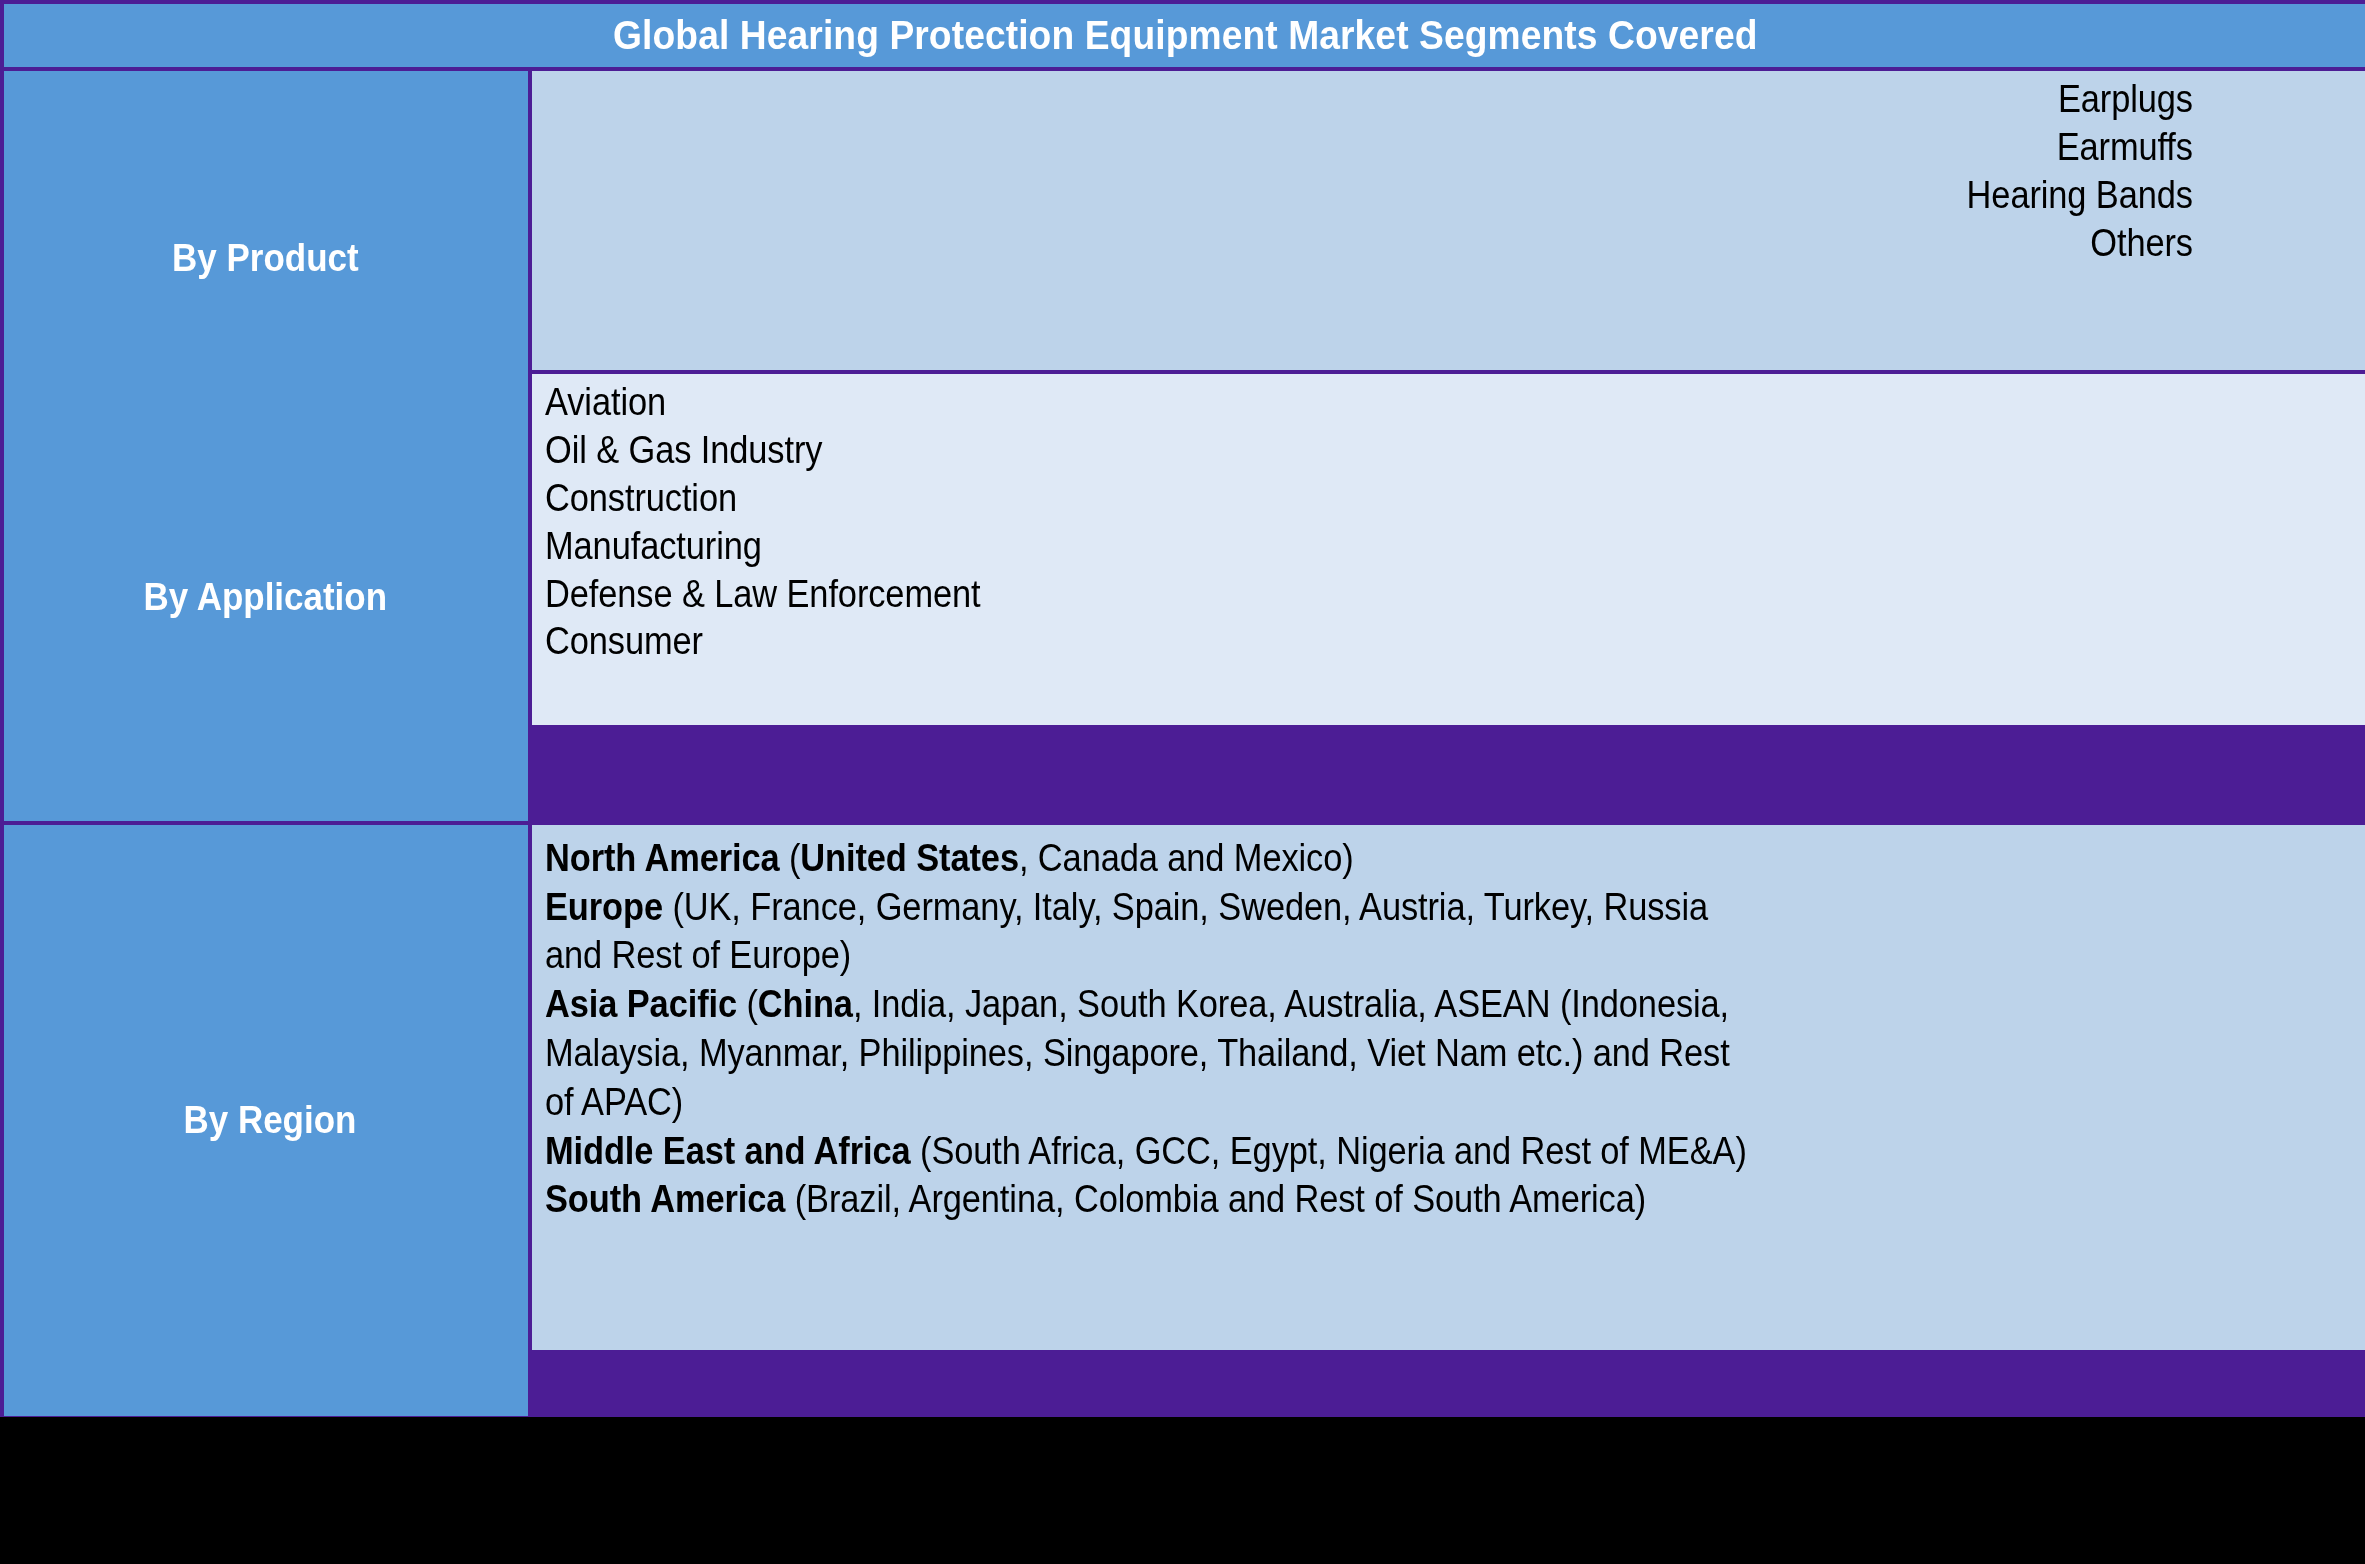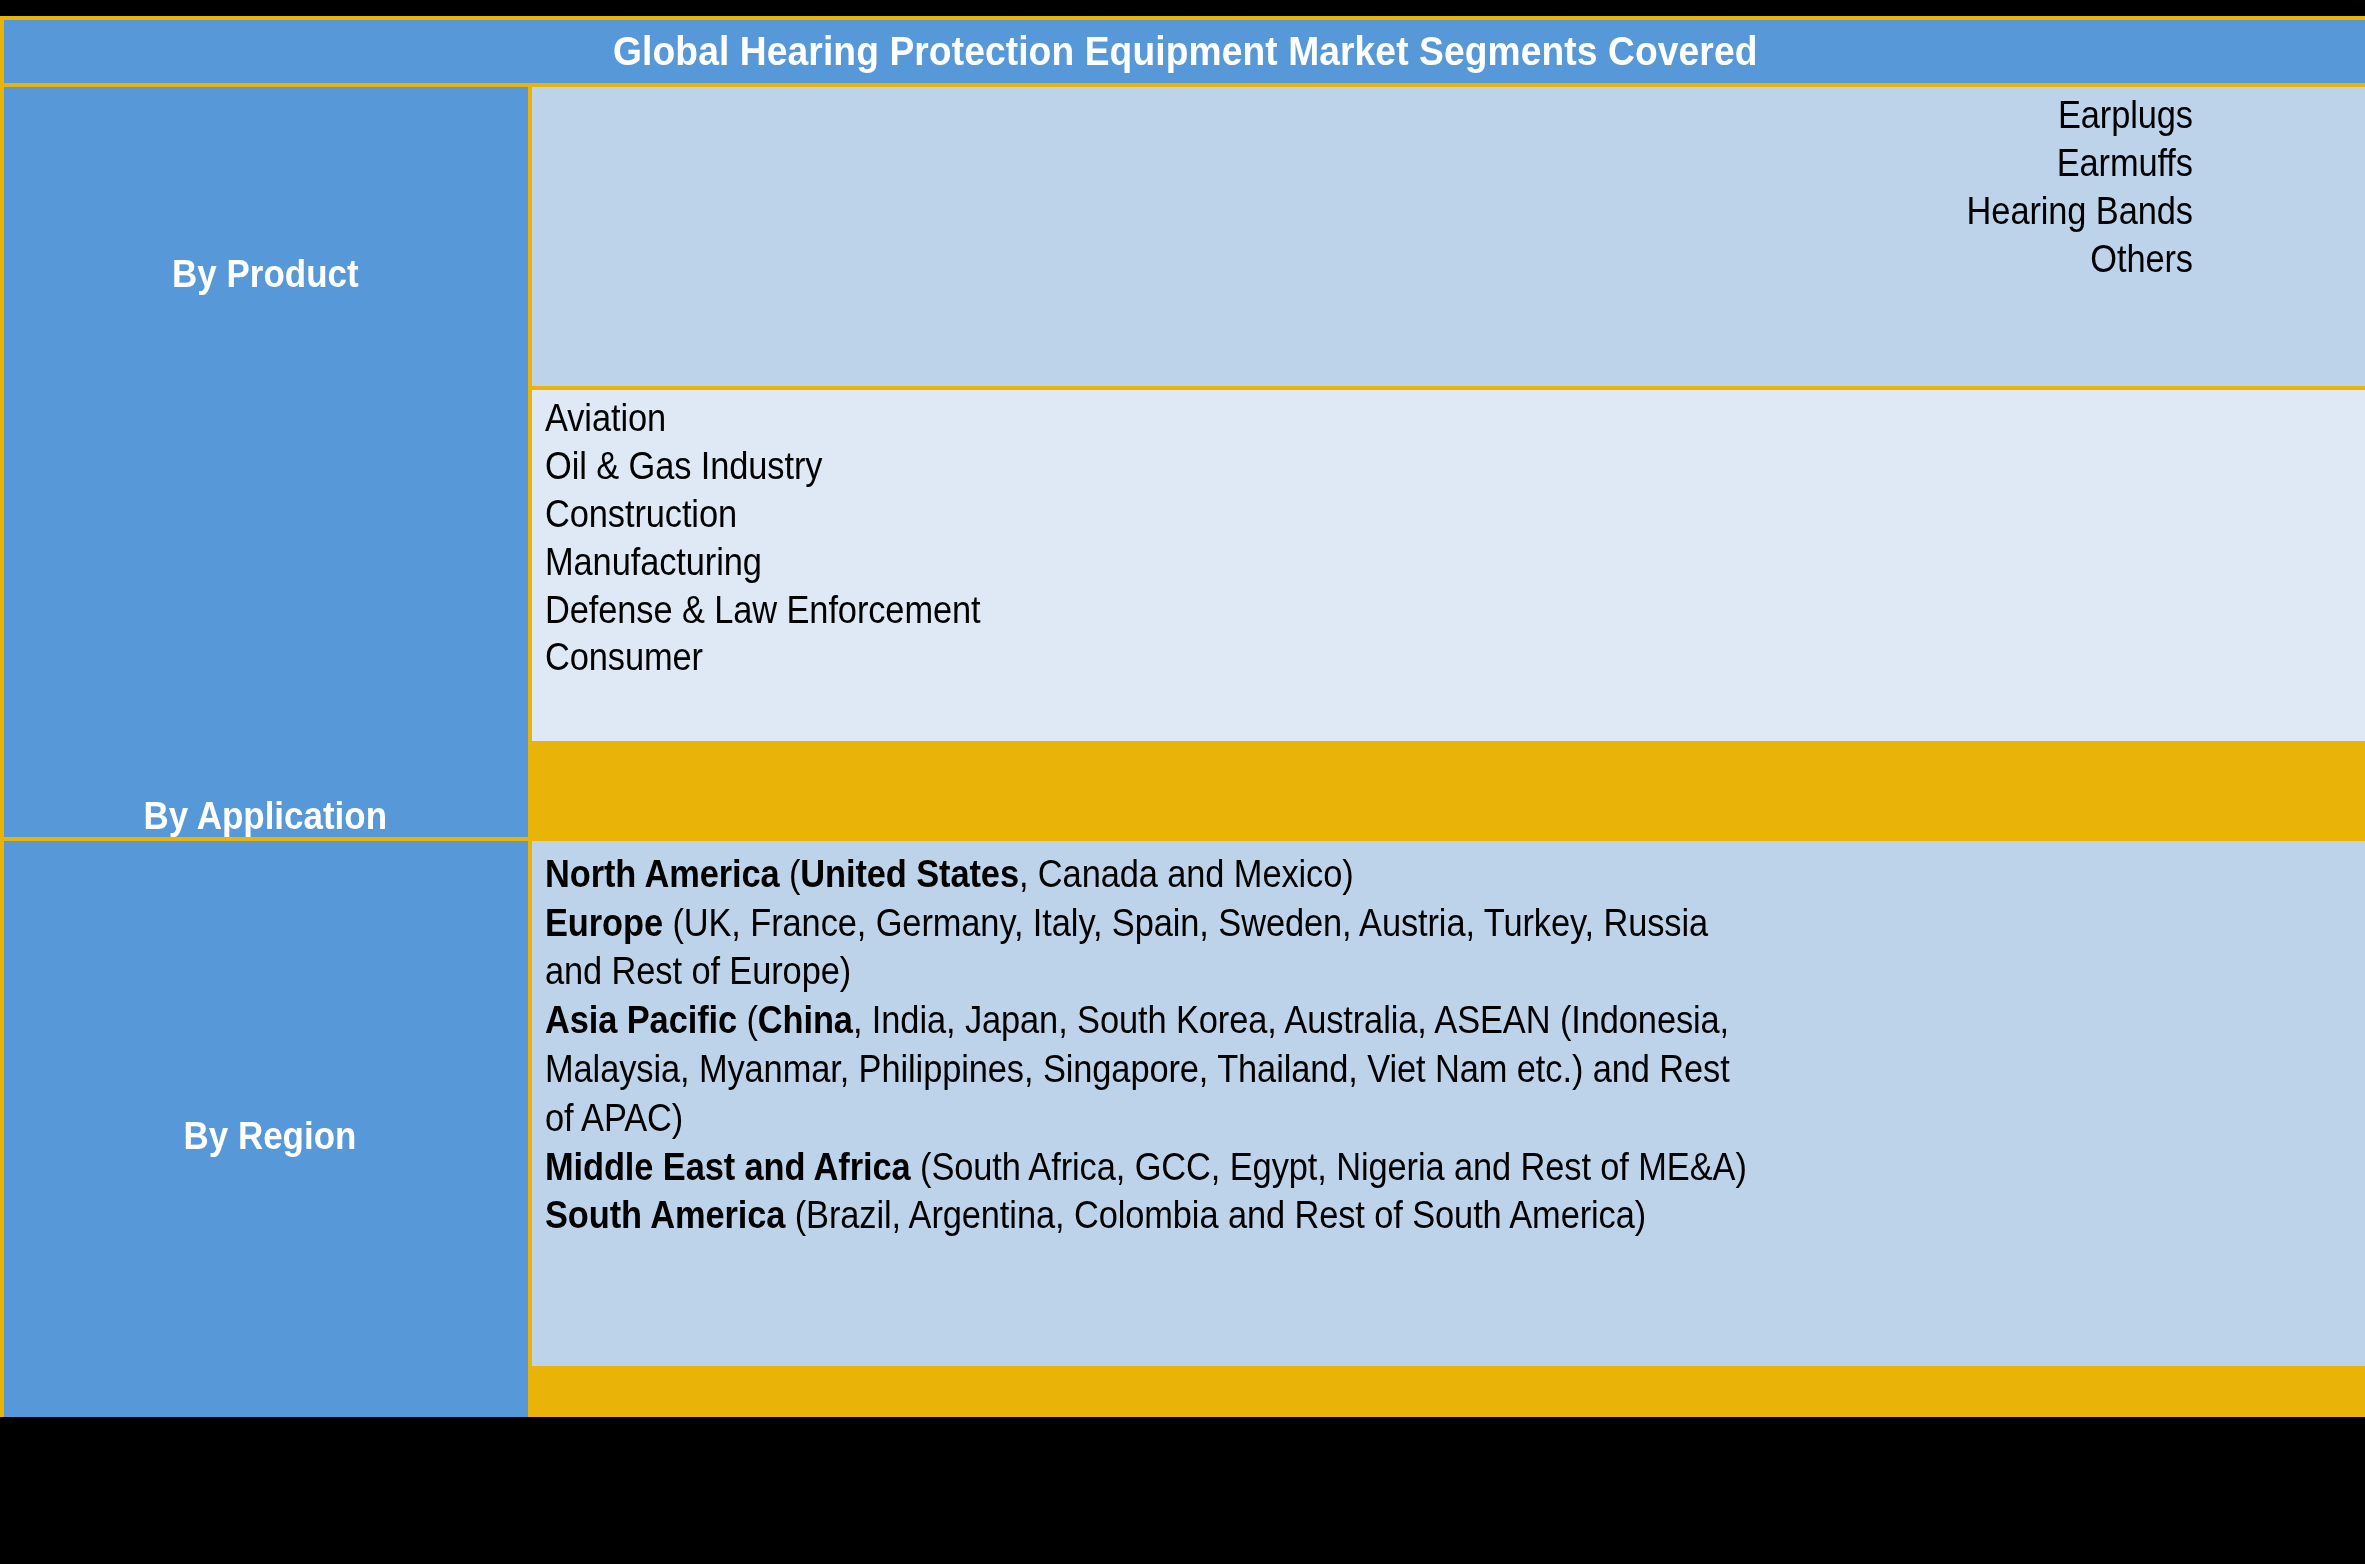--- a/index.html
+++ b/index.html
@@ -11,24 +11,24 @@
     width: 2366px;
     height: 1565px;
     overflow: hidden;
     font-family: "Liberation Sans", sans-serif;
   }
 
   
   #segments-table {
     position: absolute;
     left: 0px;
-    top: 16px;
+    top: 0px;
     width: 2366px;
     height: 1417px;
-    background: #eab308;
+    background: #4c1d95;
     box-sizing: border-box;
   }
 
   .t-row {
     display: flex;
     width: 100%;
     box-sizing: border-box;
   }
 
   
@@ -109,21 +109,21 @@
     letter-spacing: -0.1px;
   }
   .line b { font-weight: bold; }
 
   
   #row-product   { height: 303px; }
   #row-product .label-cell   { height: 376px; }
   #row-product .content-cell { height: 299px; text-align: right; }
 
   #row-application   { height: 451px; }
-  #row-application .label-cell   { height: 447px; align-items: flex-end; }
+  #row-application .label-cell   { height: 447px; }
   #row-application .content-cell { height: 351px; }
 
   #row-region   { height: 595px; }
   #row-region .label-cell   { height: 591px; padding-left: 8px; }
   #row-region .content-cell { height: 525px; padding-top: 8.5px; }
 
   
   #row-region .line { line-height: 1.285; }
 
   

